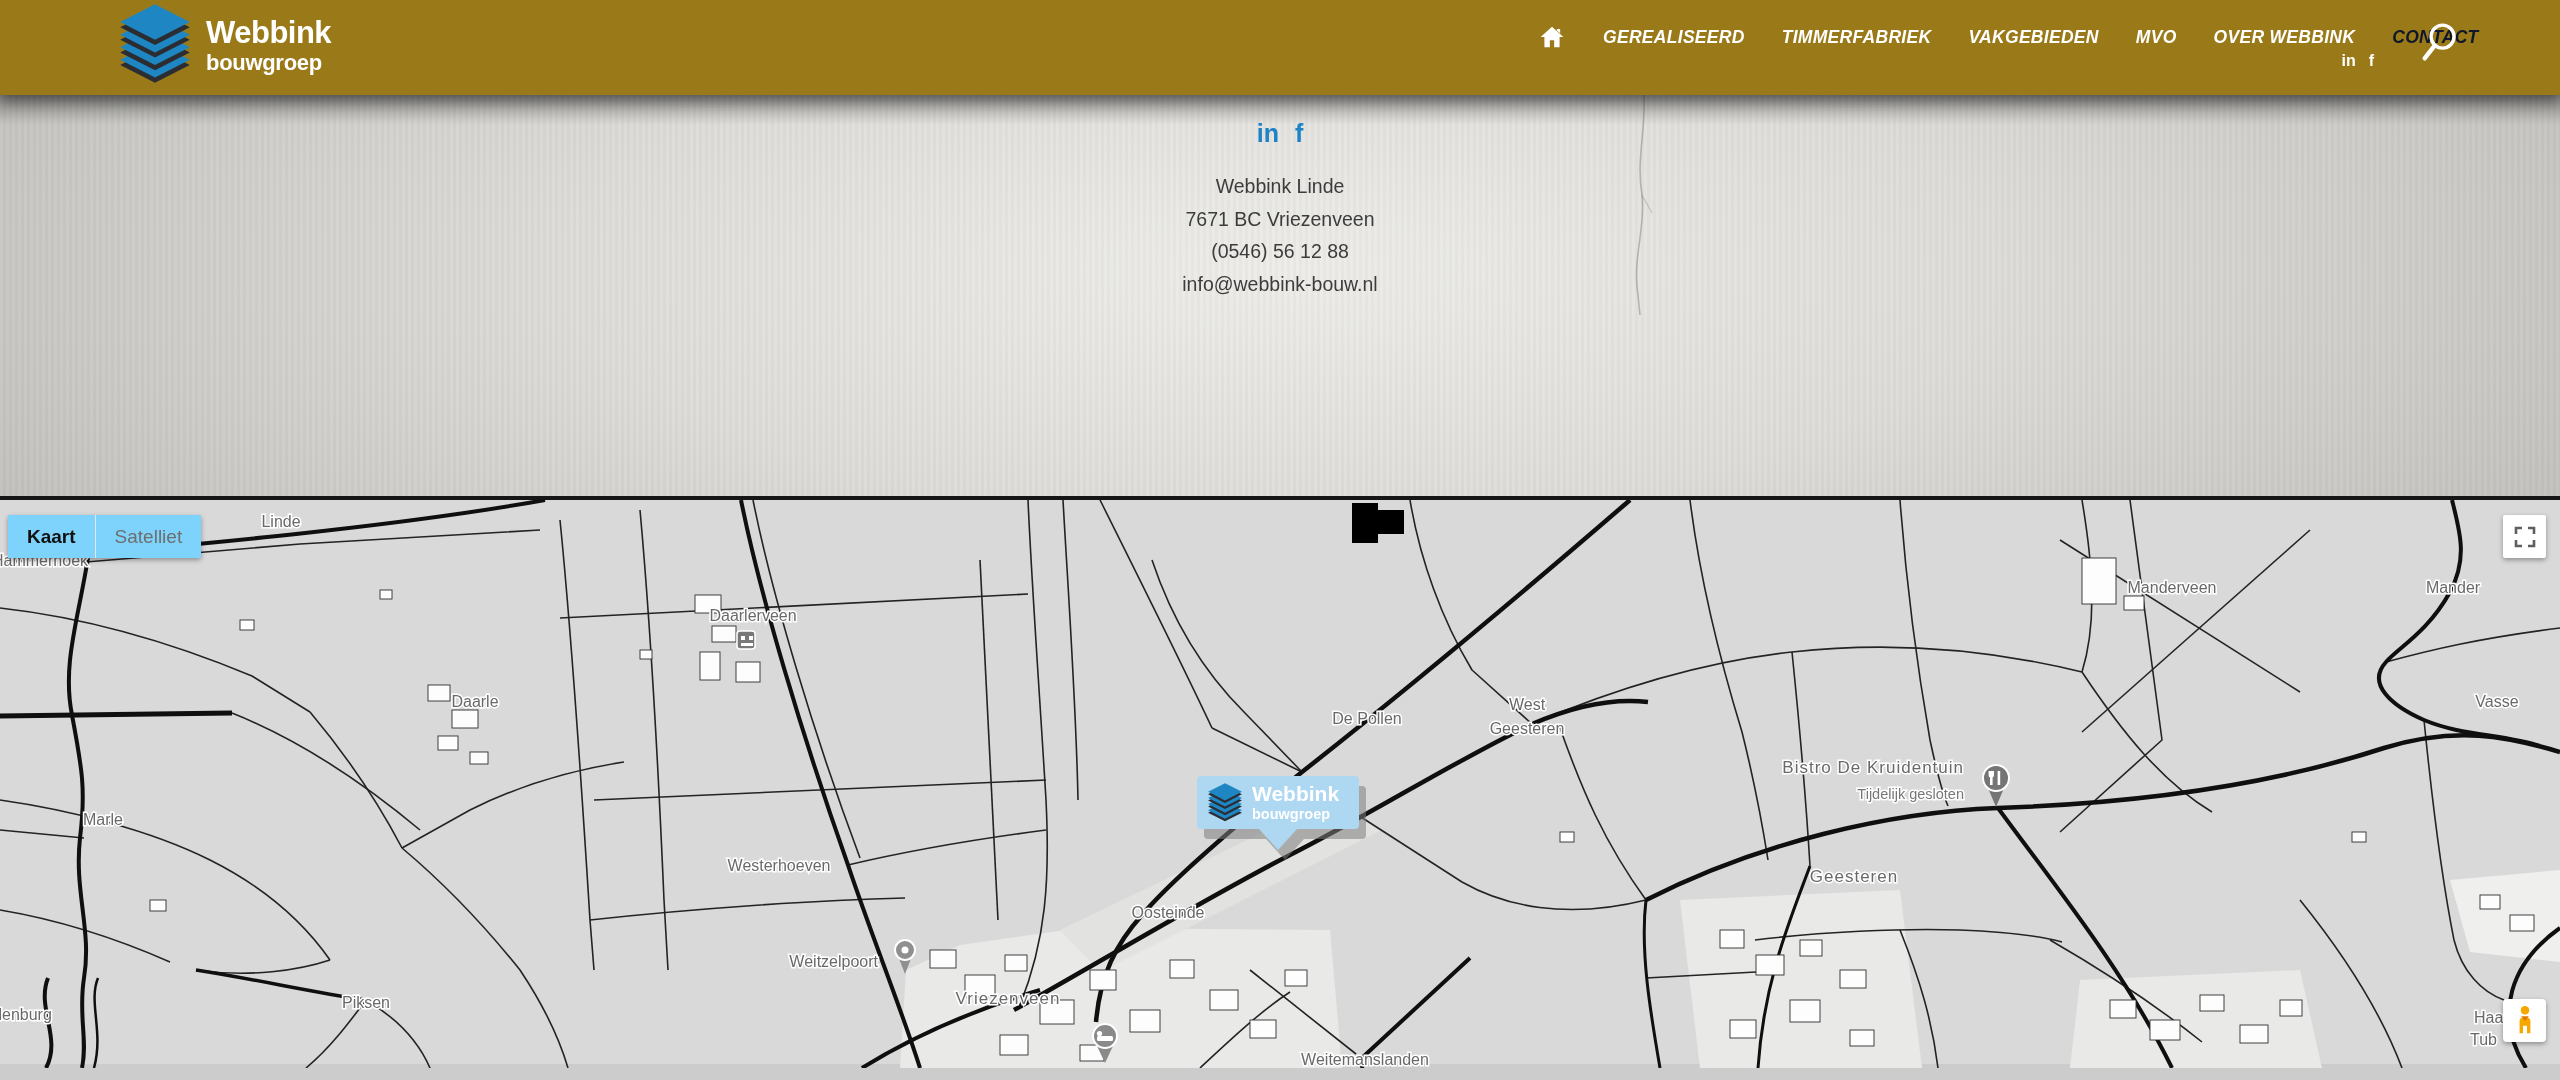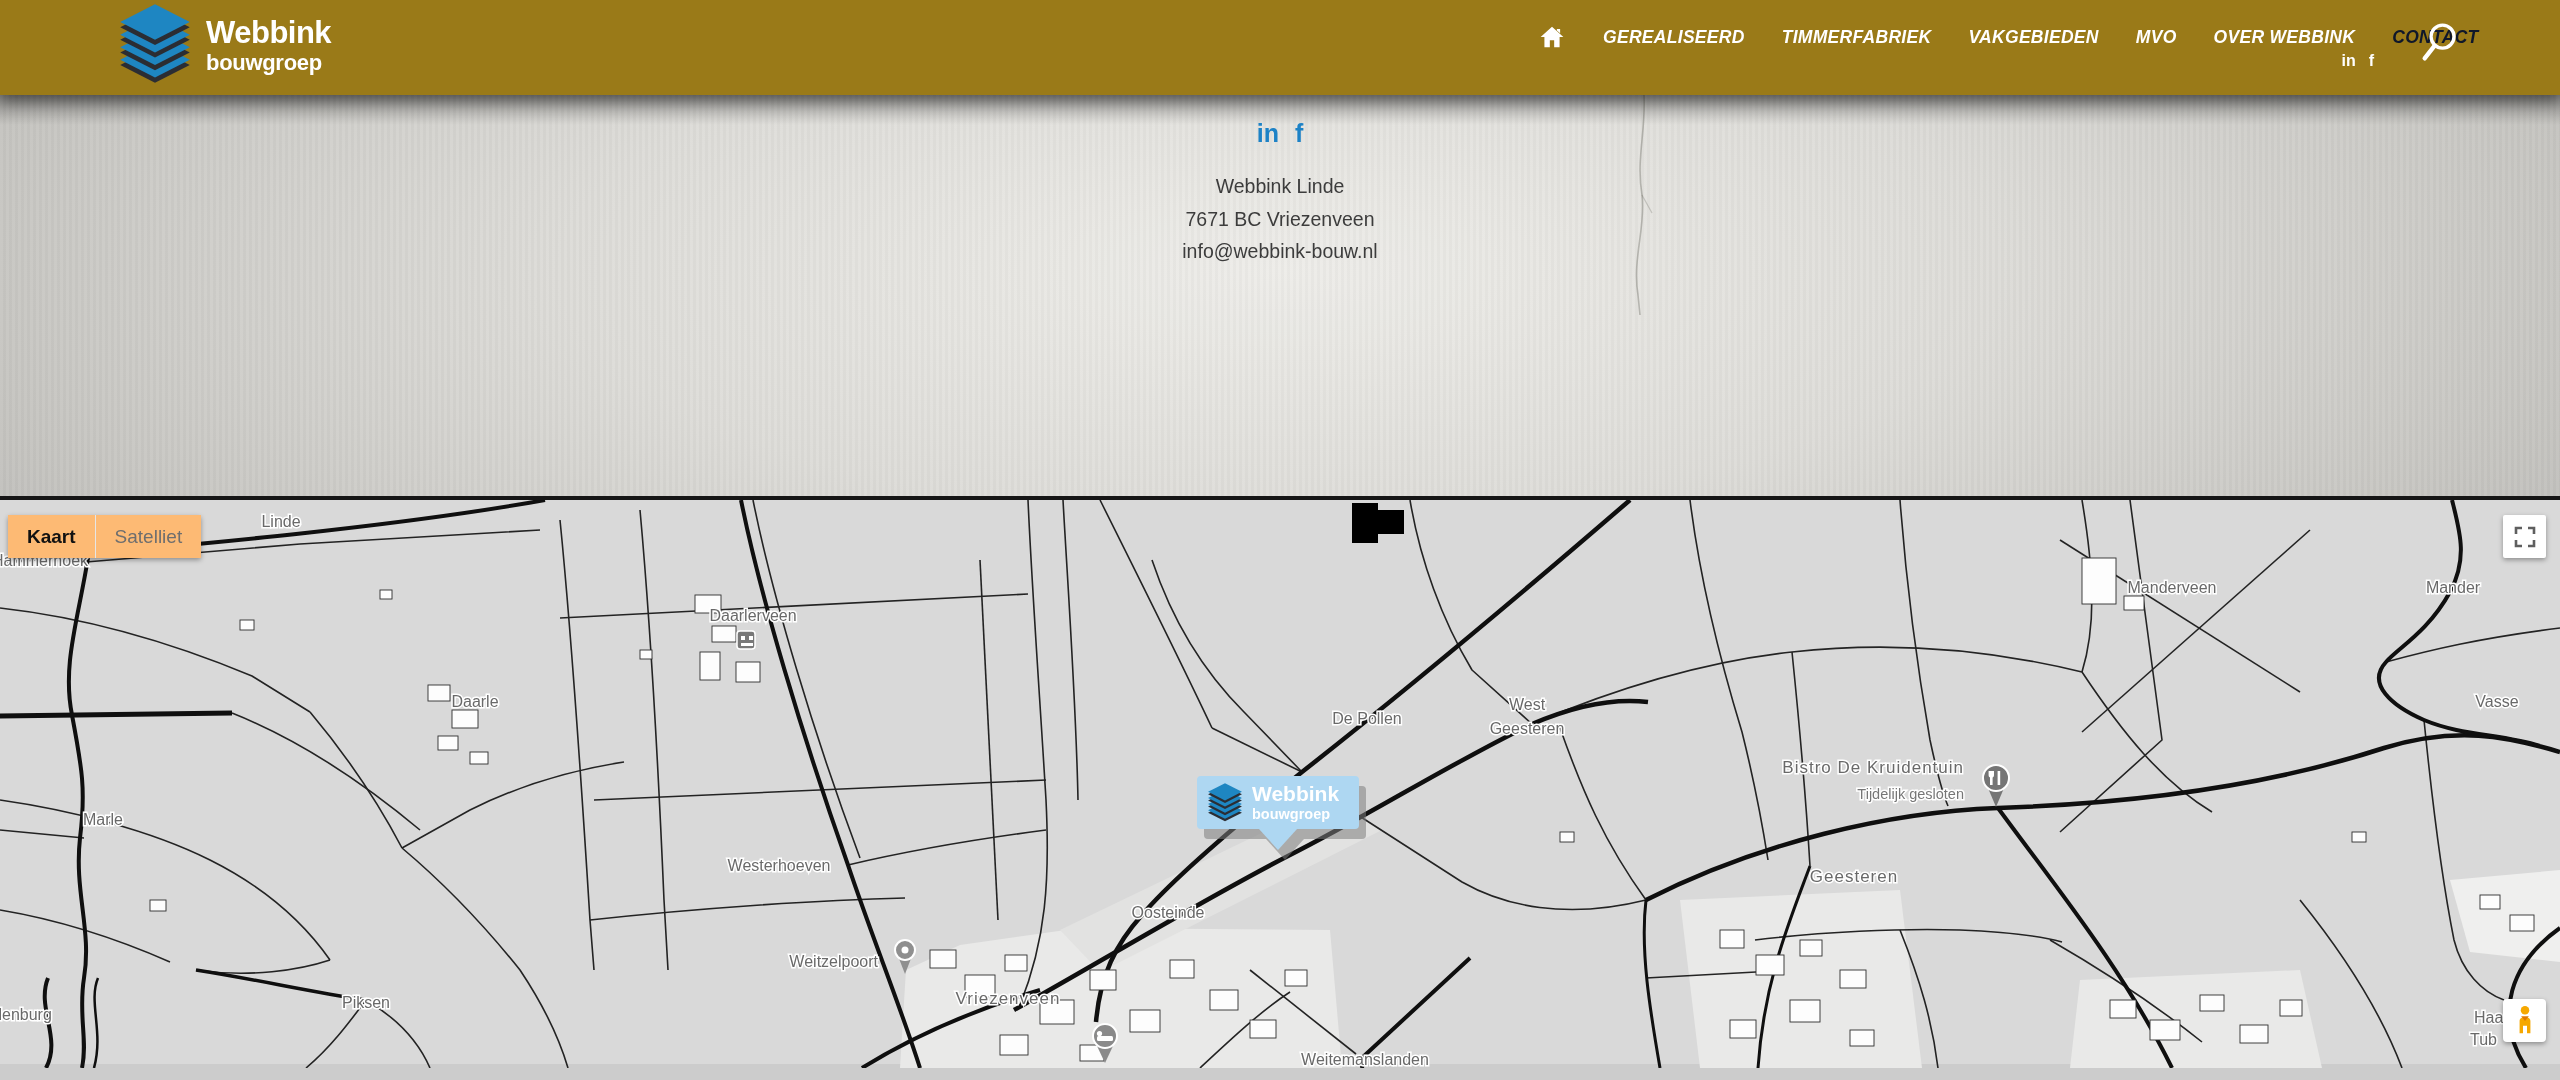--- a/index.html
+++ b/index.html
@@ -47,21 +47,21 @@
   .map-section { position:absolute; left:0; top:496px; width:2560px; height:568px;
                  background:#d9d9d9; border-top:4px solid #161616; cursor:grab; }
   .map-svg { position:absolute; left:0; top:0; }
   .map-svg text { font-family:"Liberation Sans", sans-serif; fill:#696969;
                   paint-order:stroke; stroke:#ffffff; stroke-width:3px; font-size:16px; }
   .map-svg text.town { font-size:17px; letter-spacing:1px; }
   .map-svg text.small { font-size:14.5px; fill:#767676; }
 
   .map-type-control { position:absolute; left:8px; top:15px; height:43px; display:flex;
       background:#fff; box-shadow:0 2px 5px rgba(0,0,0,0.35); border-radius:2px; z-index:5; }
-  .map-type-control button { border:none; background:#fdba74; height:43px; padding:0 19px;
+  .map-type-control button { border:none; background:#7dd3fc; height:43px; padding:0 19px;
       font-family:"Liberation Sans", sans-serif; font-size:19px; cursor:pointer; }
   .map-type-control button.sel { color:#111; font-weight:bold; }
   .map-type-control button.unsel { color:#6e6e6e; border-left:1px solid #e6e6e6; }
 
   .fullscreen-control { position:absolute; right:14px; top:15px; width:43px; height:43px;
       background:#fff; border-radius:2px; box-shadow:0 2px 5px rgba(0,0,0,0.35);
       display:flex; align-items:center; justify-content:center; cursor:pointer; z-index:5; }
 
   .pegman-control { position:absolute; right:14px; bottom:22px; width:43px; height:43px;
       background:#fff; border-radius:4px; box-shadow:0 2px 5px rgba(0,0,0,0.35);
@@ -136,20 +136,21 @@
     <path d="M24 100 L34 118" fill="none" stroke="rgba(70,68,60,0.22)" stroke-width="1.2"></path>
   </svg>
   <div class="contact-inner">
     <div class="contact-social">
       <a style="color:#1d82c6">in</a>
       <a style="color:#1d82c6">f</a>
     </div>
     <div class="contact-lines">
       <div>Webbink Linde</div>
       <div>7671 BC Vriezenveen</div>
+      <div>(0546) 56 12 88</div>
       <div>info@webbink-bouw.nl</div>
     </div>
   </div>
 </section>
 
 <section class="map-section">
 
   <svg class="map-svg" width="2560" height="568" viewBox="0 0 2560 568">
 
     <g>

